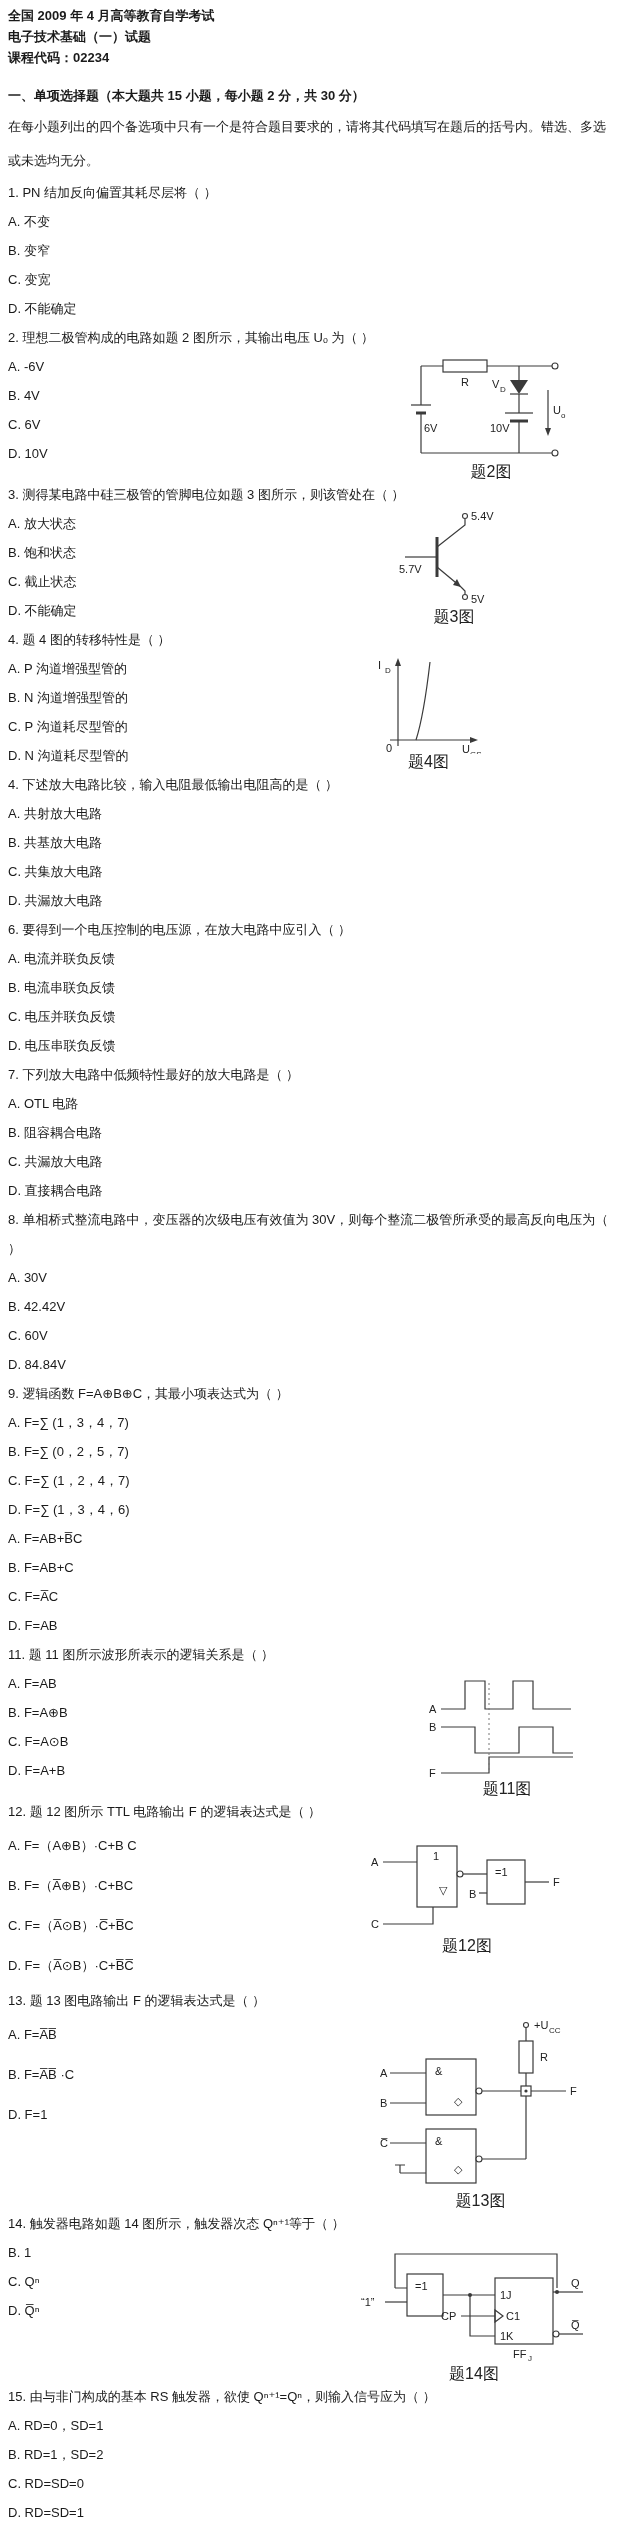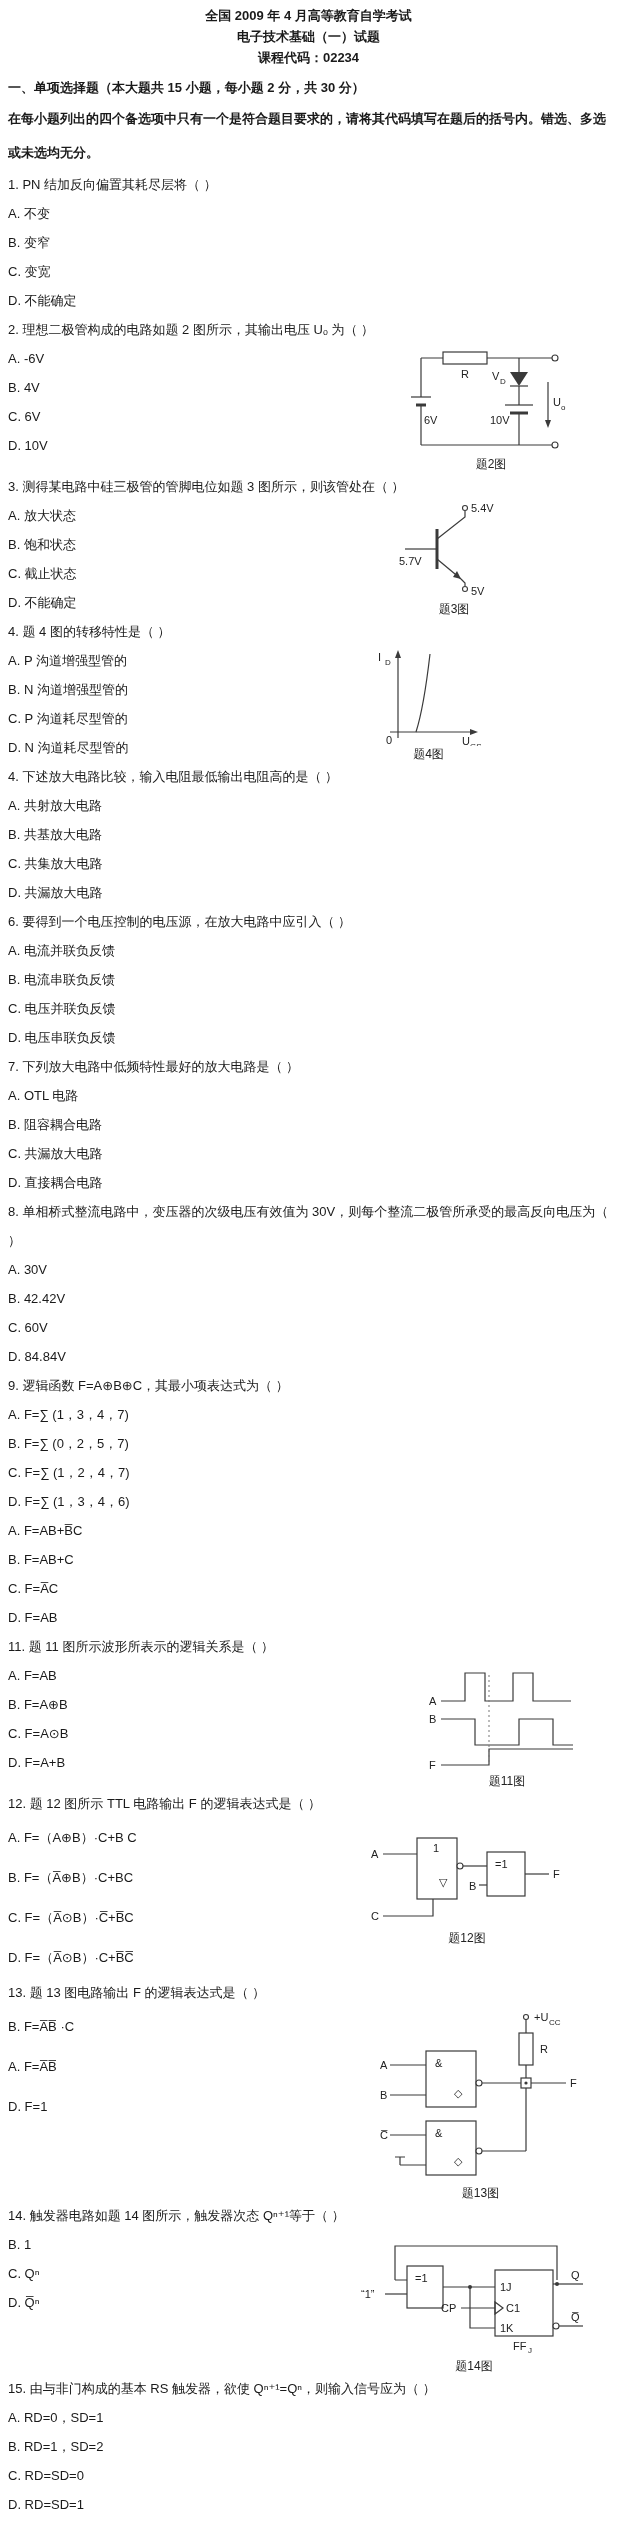--- a/index.html
+++ b/index.html
@@ -1,27 +1,27 @@
 <!DOCTYPE html>
 <html><head>
 <meta charset="utf-8">
 <style>
   html,body { margin:0; padding:0; background:#ffffff; color:#1a1a1a; }
   body { width:617px; font-family:"Liberation Sans","DejaVu Sans",sans-serif; font-size:13px; }
   .page { width:617px; box-sizing:border-box; padding:5px 8px 24px 8px; }
-  .title { text-align:center; font-weight:bold; line-height:21px; }
-  .sec-heading { font-weight:bold; line-height:28px; margin-top:6px; }
-  .intro { font-weight:bold; line-height:34px; }
+  .title { text-align:left; font-weight:bold; line-height:21px; }
+  .sec-heading { font-weight:bold; line-height:28px; margin-top:14px; }
+  .intro { font-weight:normal; line-height:34px; }
   .q-text { line-height:29px; }
   .opt { line-height:29px; white-space:pre-wrap; }
   .opt-wide { line-height:40px; }
   .q-body { overflow:hidden; }
   .qfig { float:right; margin:2px 40px 0 10px; text-align:center; }
   .qfig svg { display:block; margin:0 auto; }
-  .figcap { font-size:12px; line-height:16px; color:#222; }
+  .figcap { font-size:16px; line-height:16px; color:#222; }
   .fig2m { margin-right:34px; }
   
   .w { stroke:#3a3a3a; stroke-width:1.2; fill:none; }
   .w2 { stroke:#3a3a3a; stroke-width:3; fill:none; }
   .box { stroke:#3a3a3a; stroke-width:1.2; fill:#ffffff; }
   .blk { fill:#3a3a3a; stroke:none; }
   .term { stroke:#3a3a3a; stroke-width:1.1; fill:#ffffff; }
   .dash { stroke:#777; stroke-width:1; stroke-dasharray:2 3; fill:none; }
   .lb { font-size:11px; fill:#222; font-family:"Liberation Sans","DejaVu Sans",sans-serif; }
   .lbs { font-size:8px; fill:#222; font-family:"Liberation Sans","DejaVu Sans",sans-serif; }
@@ -265,22 +265,22 @@
           <text class="lb" x="57" y="130">&amp;</text>
           <text class="lb" x="76" y="158">◇</text>
           <circle class="term" cx="101" cy="144" r="3"></circle>
           <path class="w" d="M12 128 H48"></path>
           <text class="lb" x="2" y="132">C̅</text>
           <path class="w" d="M22 158 H48 M22 158 V150 M17 150 H27"></path>
           <path class="w" d="M104 144 H148 M148 144 V81"></path>
         </svg>
         <figcaption class="figcap">题13图</figcaption>
       </figure>
+      <div class="opt opt-wide">A. F=A̅B̅</div>
       <div class="opt opt-wide">B. F=A̅B̅ ·C</div>
-      <div class="opt opt-wide">A. F=A̅B̅</div>
       <div class="opt opt-wide">D. F=1</div>
     </div>
   </div>
 
   <div class="q">
     <div class="q-text">14. 触发器电路如题 14 图所示，触发器次态 Qⁿ⁺¹等于（        ）</div>
     <div class="q-body">
       <figure class="qfig" style="margin:2px 16px 0 10px;">
         <svg width="238" height="126" viewBox="0 0 238 126">
           <text class="lb" x="6" y="66">“1”</text>

